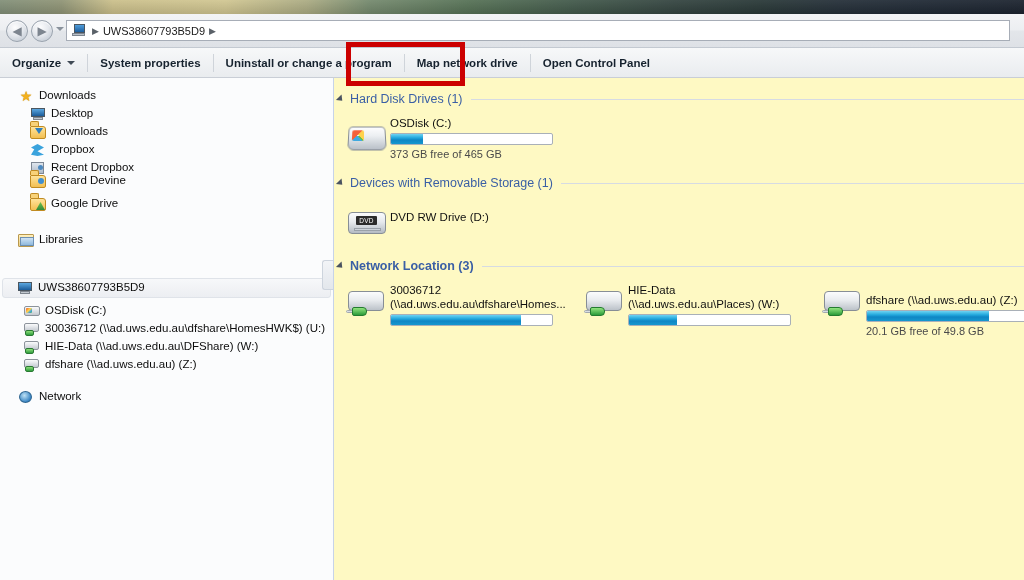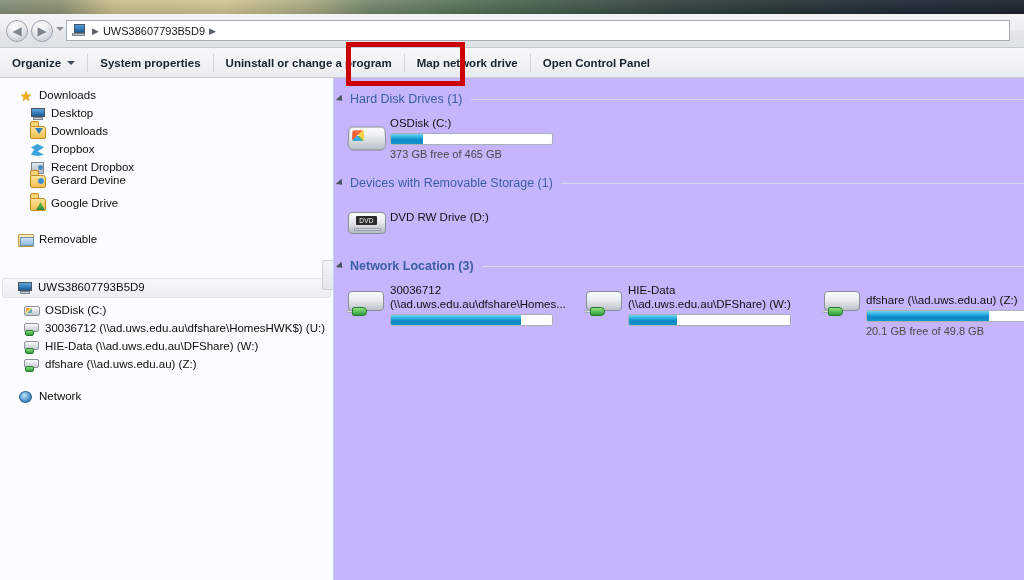--- a/index.html
+++ b/index.html
@@ -176,21 +176,21 @@
     background: linear-gradient(180deg,#fafbfc,#c3c9d0); border: 1px solid #8c939b; border-radius: 2px; }
   .ic-netplug { position: absolute; left: 1px; top: 9px; width: 9px; height: 6px;
     background: linear-gradient(180deg,#8ede7a,#2f9d3e); border: 1px solid #2a7a33; border-radius: 2px; }
   .ic-network { position: absolute; left: 1px; top: 2px; width: 13px; height: 12px;
     background: radial-gradient(circle at 40% 35%, #bfe2f5, #3b86c4 70%); border-radius: 50%;
     border: 1px solid #2c648f; }
 
   
   #content-pane {
     position: absolute; left: 334px; top: 0; width: 690px; height: 502px;
-    background: #c4b5fd; padding-top: 12px; overflow: hidden;
+    background: #fef9c3; padding-top: 12px; overflow: hidden;
   }
   .group-header {
     display: flex; align-items: center; height: 18px; padding-left: 4px; margin-bottom: 4px;
   }
   .group-caret {
     width: 0; height: 0; margin-right: 7px; flex: none;
     border-top: 4px solid transparent; border-bottom: 4px solid transparent;
     border-left: 5px solid #4a5360;
     transform: rotate(45deg);
   }
@@ -369,21 +369,21 @@
           <span class="ic-folder" style="display:block;width:16px;"></span>
           <span class="ic-gdrive"></span>
         </span>
         <span class="tree-label">Google Drive</span>
       </div>
 
       <div class="tree-row" style="left:18px; top:153px;">
         <span class="tree-ico">
           <span class="ic-library" style="display:block;width:16px;"></span>
         </span>
-        <span class="tree-label">Removable</span>
+        <span class="tree-label">Libraries</span>
       </div>
 
       <div class="tree-row selected" style="top:200px;">
         <span class="tree-ico ic-monitor" style="margin-left:14px;">
           <span class="m-scr"></span>
             <span class="m-base"></span>
         </span>
         <span class="tree-label">UWS38607793B5D9</span>
       </div>
 
@@ -497,21 +497,21 @@
         <div class="tile">
           <div class="tile-icon">
             <span class="big-net"></span>
             <span class="big-plug">
                 <span class="pwire"></span>
                 <span class="pbody"></span>
               </span>
           </div>
           <div class="tile-body">
             <div class="tile-title">HIE-Data</div>
-            <div class="tile-sub">(\\ad.uws.edu.au\DFShare) (W:)</div>
+            <div class="tile-sub">(\\ad.uws.edu.au\Places) (W:)</div>
             <div class="meter">
               <div class="meter-fill" style="width: 30%;"></div>
             </div>
           </div>
         </div>
 
         <div class="tile">
           <div class="tile-icon">
             <span class="big-net"></span>
             <span class="big-plug">

